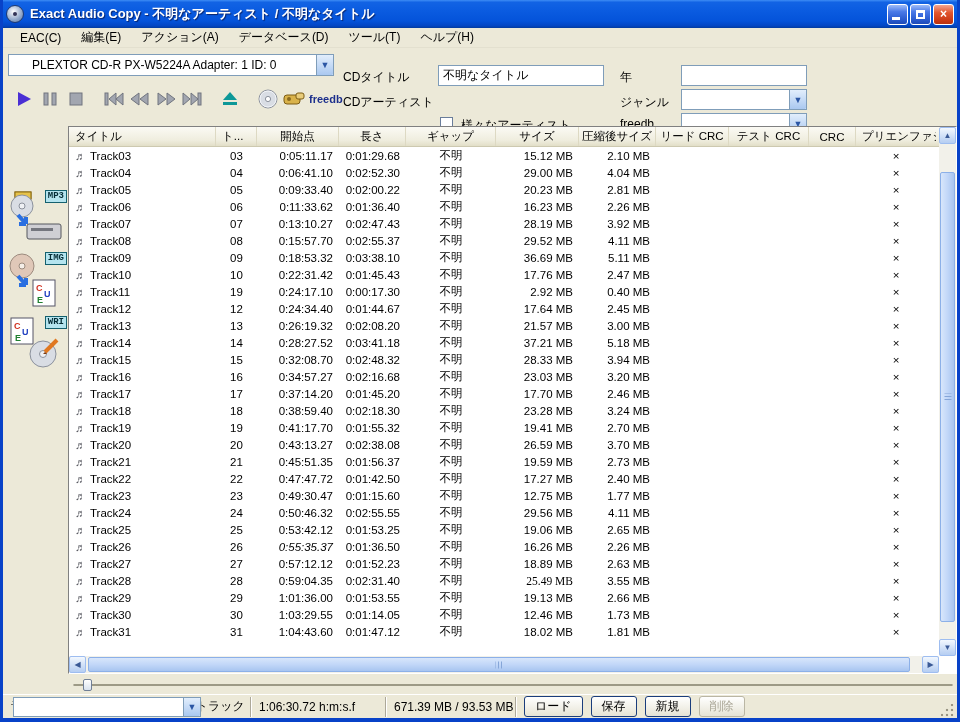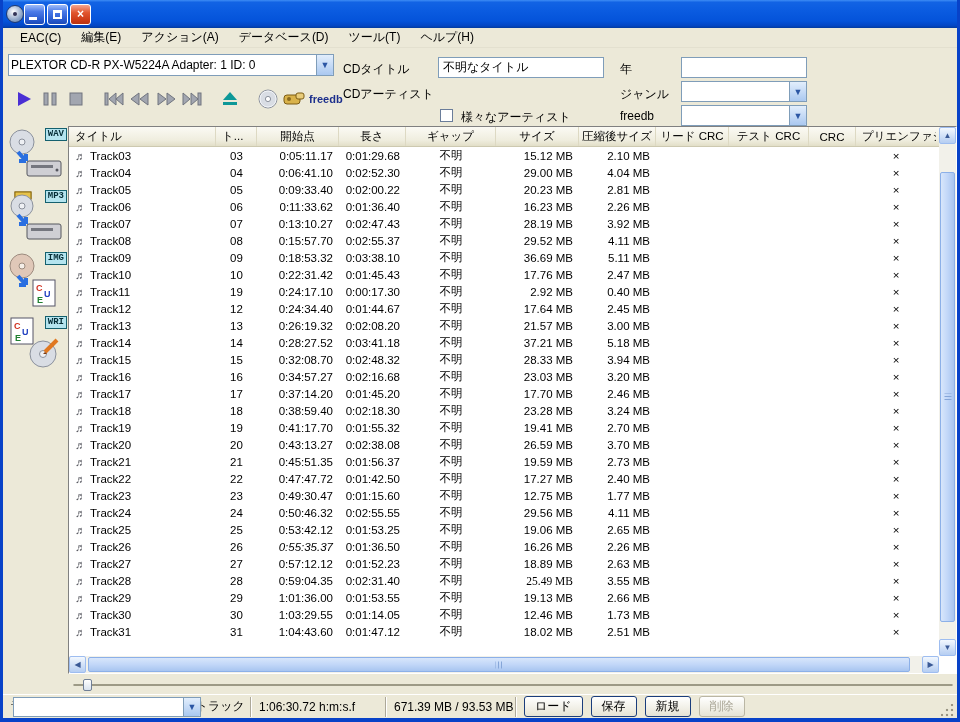--- a/index.html
+++ b/index.html
@@ -28,32 +28,32 @@
   .wbtn .maxglyph { width:9px; height:9px; border:2px solid #fff; border-top-width:3px; }
 
   
   .menubar { position:absolute; left:0; top:28px; width:954px; height:20px; background:#ece9d8;
     display:flex; align-items:center; padding-left:8px; gap:2px; border-bottom:1px solid #e3e0cf; }
   .menu-item { padding:2px 9px; white-space:nowrap; }
 
   
   .toppanel { position:absolute; left:0; top:48px; width:954px; height:78px; }
   .combo { position:absolute; background:#fff; border:1px solid #7f9db9; display:flex; align-items:center; height:22px; }
-  .combo .cval { flex:1; padding:0 2px; white-space:nowrap; overflow:hidden; }
+  .combo .cval { flex:1; padding:0 23px; white-space:nowrap; overflow:hidden; }
   .combo .cbtn { width:17px; height:100%; border-left:1px solid #7f9db9; border-radius:0 1px 1px 0;
     background:linear-gradient(180deg,#e2eefc 0%,#c6dbf6 50%,#aac8f0 100%);
     display:flex; align-items:center; justify-content:center; color:#2b56a4; font-size:9px; }
   .drive-combo { left:5px; top:6px; width:326px; }
 
   .transport { position:absolute; left:8px; top:40px; display:flex; align-items:center; }
   .tbtn { width:26px; height:22px; display:flex; align-items:center; justify-content:center; }
   .tgap { width:12px; }
   .freedb-text { color:#1c2f8c; font-weight:bold; font-size:11px; margin-left:2px; }
 
-  .fields { position:absolute; left:340px; top:4px; width:612px; height:74px; }
+  .fields { position:absolute; left:340px; top:12px; width:612px; height:74px; }
   .flabel { position:absolute; white-space:nowrap; }
   .finput { position:absolute; height:21px; border:1px solid #7f9db9; background:#fff; padding:0 4px;
     font-size:12px; font-family:inherit; display:flex; align-items:center; }
   .checkbox { position:absolute; width:13px; height:13px; background:#fff; border:1px solid #6a7d9a; }
 
   
   .sidebar { position:absolute; left:0; top:126px; width:66px; height:566px; }
   .side-item { position:absolute; left:4px; width:60px; height:56px; }
   .badge { position:absolute; top:0; right:0; background:#b4e4ef; border:1px solid #14606e; color:#042c36;
     font-size:9px; font-weight:bold; padding:0 2px; line-height:11px; letter-spacing:0; z-index:2; font-family:"Liberation Mono","DejaVu Sans Mono",monospace; }
@@ -115,20 +115,21 @@
       radial-gradient(circle at 1px 11px,#9a9684 1.2px,transparent 1.6px),
       radial-gradient(circle at 6px 6px,#9a9684 1.2px,transparent 1.6px); }
 </style>
 </head>
 <body>
 
 <div class="window">
 
   <div class="titlebar">
     <span class="app-icon"></span>
+    <span class="titletext">Exact Audio Copy   -   不明なアーティスト / 不明なタイトル</span>
     <div class="winbtns">
       <div class="wbtn">
           <span class="minglyph"></span>
         </div>
       <div class="wbtn">
           <span class="maxglyph"></span>
         </div>
       <div class="wbtn close">×</div>
     </div>
   </div>
@@ -238,31 +239,20 @@
       <span class="flabel" style="left:118px;top:57px">様々なアーティスト</span>
       <span class="flabel" style="left:277px;top:57px">freedb</span>
       <div class="combo" style="left:338px;top:53px;width:126px;height:21px">
         <span class="cval"></span>
         <span class="cbtn">▼</span>
       </div>
     </div>
   </div>
 
   <div class="sidebar">
-    <div class="side-item" style="top:2px">
-      <span class="badge">WAV</span>
-      <svg width="58" height="54">
-        <circle cx="15" cy="14" r="12" fill="#d9dde4" stroke="#8b919c"></circle>
-          <circle cx="15" cy="14" r="3" fill="#eef0f4" stroke="#8b919c"></circle>
-        <path d="M11 24 L19 33 M19 33 L19 26 M19 33 L12 33" stroke="#2a6fe0" stroke-width="4" fill="none"></path>
-        <rect x="20" y="33" width="34" height="15" rx="2" fill="#cfcfd4" stroke="#55565e"></rect>
-        <rect x="24" y="37" width="22" height="3" fill="#74767e"></rect>
-          <circle cx="50" cy="42" r="1.5" fill="#55565e"></circle>
-      </svg>
-    </div>
     <div class="side-item" style="top:64px">
       <span class="badge">MP3</span>
       <svg width="58" height="54">
         <rect x="8" y="2" width="16" height="7" fill="#e6c círculo24a" stroke="#8a6a10"></rect>
         <rect x="8" y="2" width="16" height="7" fill="#e6c24a" stroke="#8a6a10"></rect>
         <circle cx="15" cy="16" r="11" fill="#d9dde4" stroke="#8b919c"></circle>
           <circle cx="15" cy="16" r="3" fill="#eef0f4" stroke="#8b919c"></circle>
         <path d="M11 25 L19 34 M19 34 L19 27 M19 34 L12 34" stroke="#2a6fe0" stroke-width="4" fill="none"></path>
         <rect x="20" y="34" width="34" height="15" rx="2" fill="#cfcfd4" stroke="#55565e"></rect>
         <rect x="24" y="38" width="22" height="3" fill="#74767e"></rect>
@@ -762,21 +752,21 @@
         <div class="trow">
           <div class="td" style="width: 147px;">
             <span class="note-icon">♬</span>
             <span>Track31</span>
           </div>
           <div class="td c-center" style="width: 41px;">31</div>
           <div class="td c-right" style="width: 82px;">1:04:43.60</div>
           <div class="td c-right" style="width: 67px;">0:01:47.12</div>
           <div class="td c-center" style="width: 90px;">不明</div>
           <div class="td c-right" style="width: 83px;">18.02 MB</div>
-          <div class="td c-right" style="width: 77px;">2.51 MB</div>
+          <div class="td c-right" style="width: 77px;">1.81 MB</div>
           <div class="td c-center" style="width: 73px;"></div>
           <div class="td c-center" style="width: 80px;"></div>
           <div class="td c-center" style="width: 47px;"></div>
           <div class="td c-center" style="width: 80px;">×</div>
         </div>
       </div>
 
     <div class="vscroll">
       <div class="sbtn">▲</div>
       <div class="vtrack">

